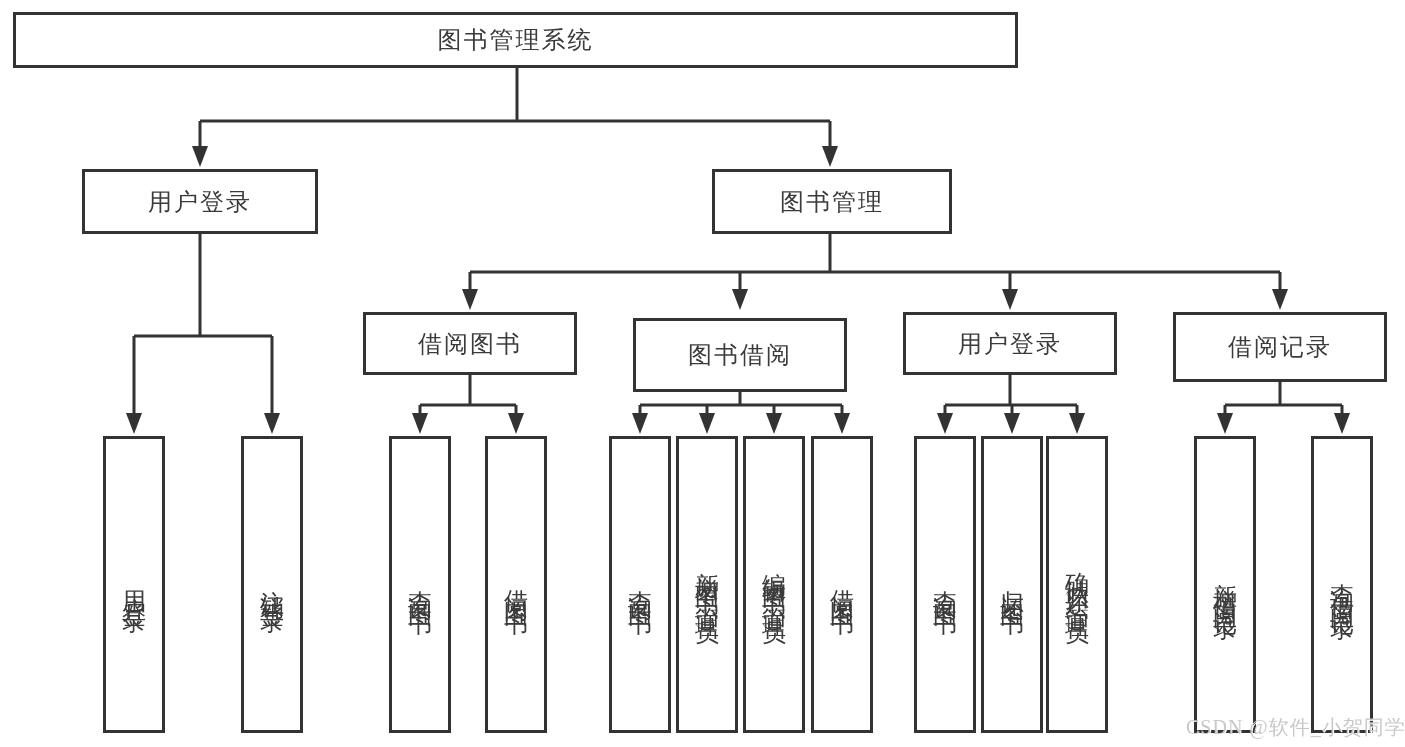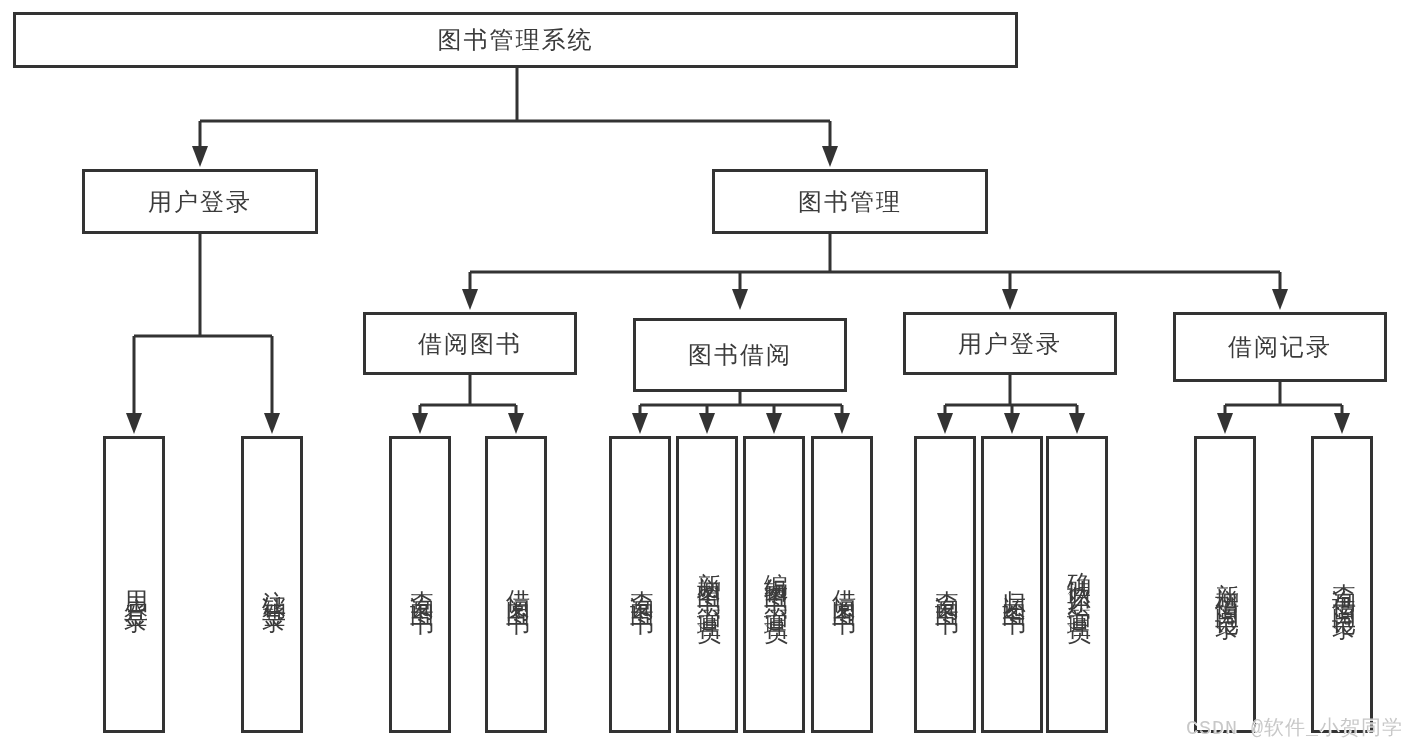--- a/index.html
+++ b/index.html
@@ -1,20 +1,20 @@
 <!DOCTYPE html>
 <html><head>
 <meta charset="utf-8">
 <style>
   html,body{margin:0;padding:0;background:#ffffff;}
   #stage{
     position:relative;
     width:1405px;height:747px;
     background:var(--bg,#ffffff);
-    font-family:Liberation Mono, monospace;
+    font-family:Liberation Serif, serif;
     overflow:hidden;
   }
   #wires{position:absolute;left:0;top:0;z-index:1;}
   .box{
     position:absolute;
     box-sizing:border-box;
     border:3px solid var(--line,#2f2f2f);
     background:#ffffff;
     display:flex;align-items:center;justify-content:center;
     z-index:2;
@@ -93,21 +93,21 @@
     </g>
   </svg>
 
   <div class="box hbox" style="left:13px;top:12px;width:1005px;height:56px">
     <span class="root">图书管理系统</span>
   </div>
 
   <div class="box hbox" style="left:82px;top:169px;width:236px;height:65px">
     <span>用户登录</span>
   </div>
-  <div class="box hbox" style="left:712px;top:169px;width:276px;height:65px">
+  <div class="box hbox" style="left:712px;top:169px;width:240px;height:65px">
     <span>图书管理</span>
   </div>
 
   <div class="box hbox" style="left:363px;top:312px;width:214px;height:63px">
     <span>借阅图书</span>
   </div>
   <div class="box hbox" style="left:633px;top:318px;width:214px;height:74px">
     <span>图书借阅</span>
   </div>
   <div class="box hbox" style="left:903px;top:312px;width:214px;height:63px">

